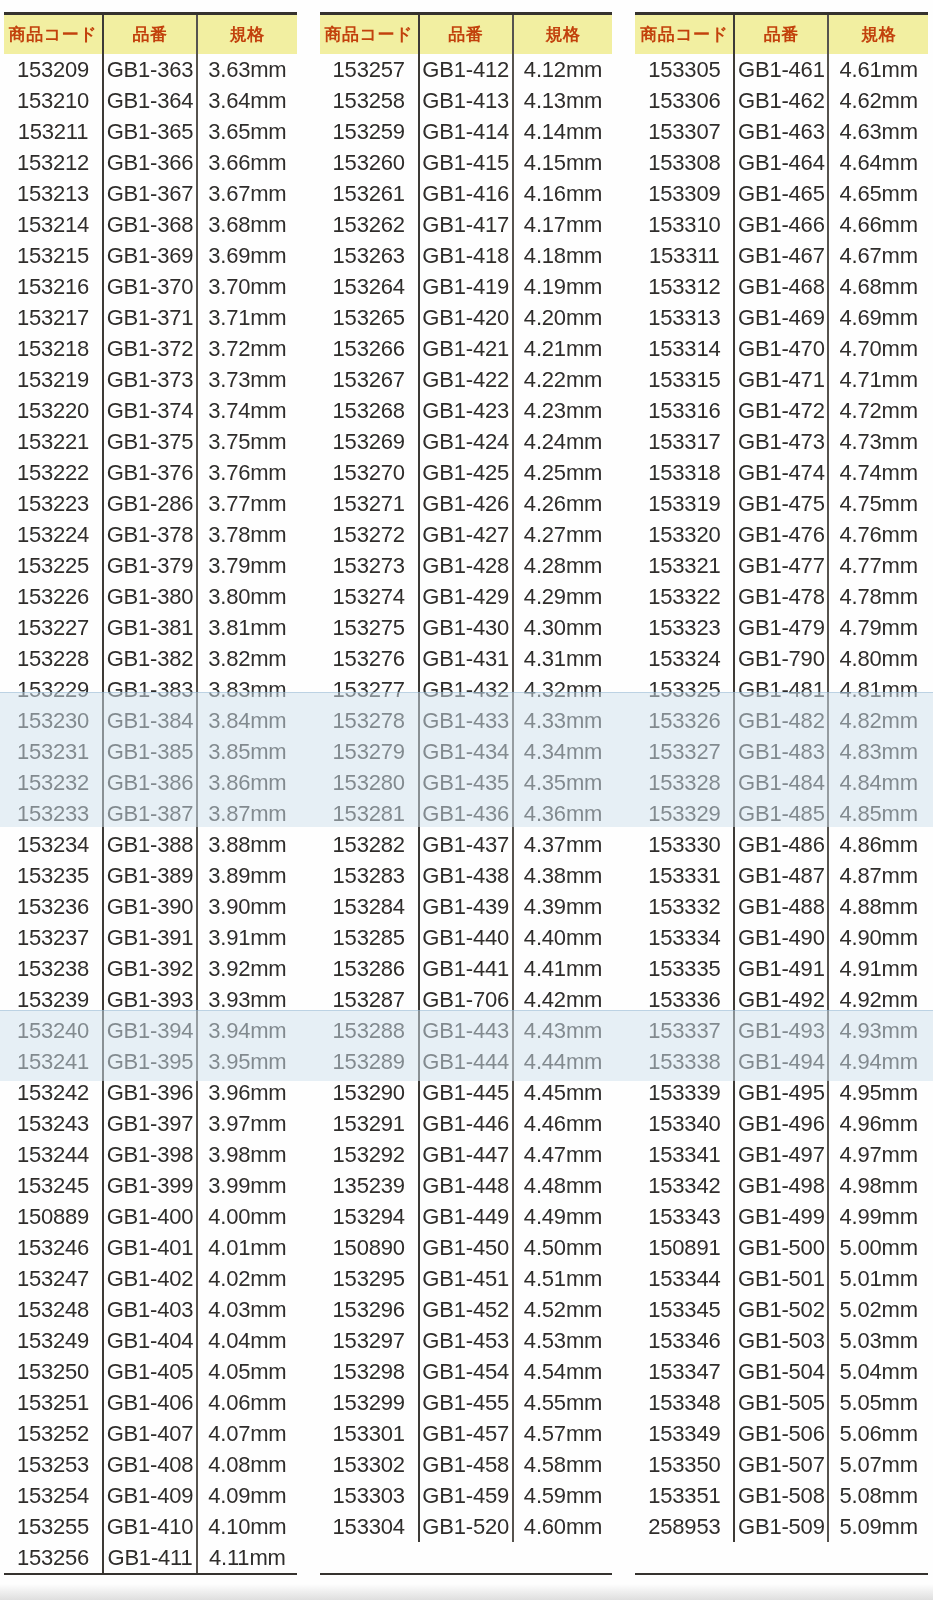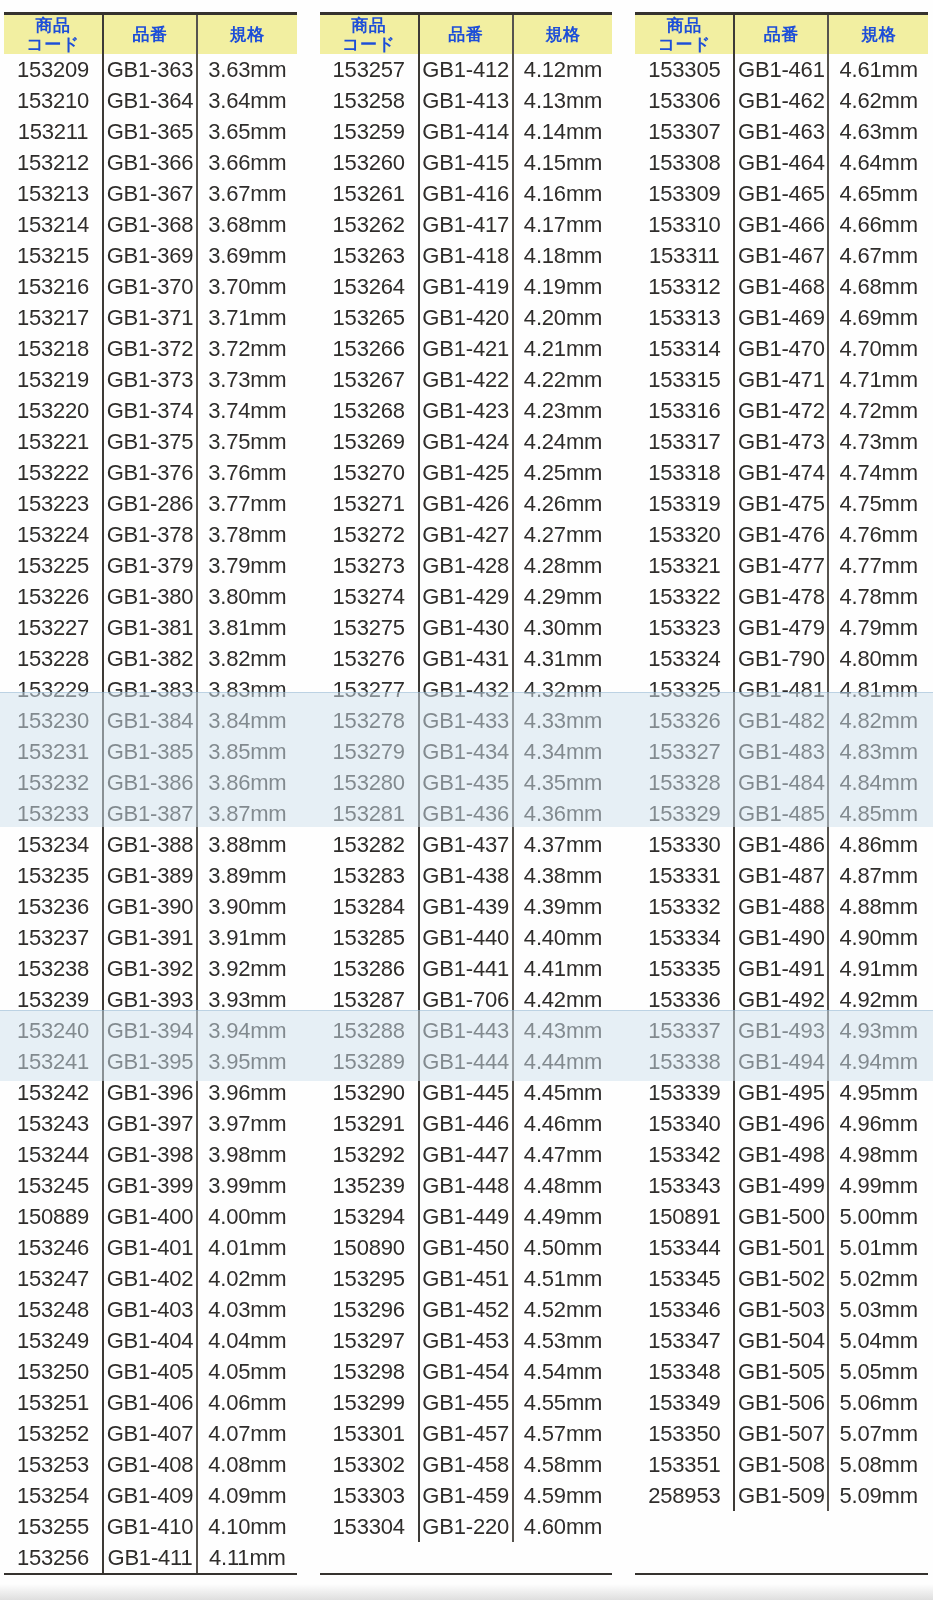--- a/index.html
+++ b/index.html
@@ -25,25 +25,25 @@
     border-top: 3px solid #35322e;
     border-bottom: 2px solid #35322e;
   }
   .thead {
     display: grid;
     grid-template-columns: 100px 94px 1fr;
     background: #f2efa1;
     height: 39px;
   }
   .th {
-    display: flex; flex-direction: column;
+    display: flex; flex-direction: row;
     align-items: center; justify-content: center;
     font-size: 17px; font-weight: bold;
     line-height: 19px;
-    color: #1d4ed8;
+    color: #c2410c;
     letter-spacing: 0.5px;
   }
   .tbody .row {
     display: grid;
     grid-template-columns: 100px 94px 1fr;
     height: 31px;
   }
   .cell {
     display: flex; align-items: center; justify-content: center;
     font-size: 22px;
@@ -571,21 +571,21 @@
             <div class="cell c1">GB1-458</div>
             <div class="cell c2">4.58mm</div>
           </div>
           <div class="row">
             <div class="cell c0">153303</div>
             <div class="cell c1">GB1-459</div>
             <div class="cell c2">4.59mm</div>
           </div>
           <div class="row">
             <div class="cell c0">153304</div>
-            <div class="cell c1">GB1-220</div>
+            <div class="cell c1">GB1-520</div>
             <div class="cell c2">4.60mm</div>
           </div>
         </div>
     </section>
 
     <section class="catalog-table" style="border-top-color: rgb(53, 50, 46); border-bottom-color: rgb(53, 50, 46);">
       <div class="thead" style="background: rgb(242, 239, 161);">
         <div class="th c0">
           <span>商品</span>
           <span>コード</span>
@@ -763,20 +763,25 @@
             <div class="cell c0">153339</div>
             <div class="cell c1">GB1-495</div>
             <div class="cell c2">4.95mm</div>
           </div>
           <div class="row">
             <div class="cell c0">153340</div>
             <div class="cell c1">GB1-496</div>
             <div class="cell c2">4.96mm</div>
           </div>
           <div class="row">
+            <div class="cell c0">153341</div>
+            <div class="cell c1">GB1-497</div>
+            <div class="cell c2">4.97mm</div>
+          </div>
+          <div class="row">
             <div class="cell c0">153342</div>
             <div class="cell c1">GB1-498</div>
             <div class="cell c2">4.98mm</div>
           </div>
           <div class="row">
             <div class="cell c0">153343</div>
             <div class="cell c1">GB1-499</div>
             <div class="cell c2">4.99mm</div>
           </div>
           <div class="row">

